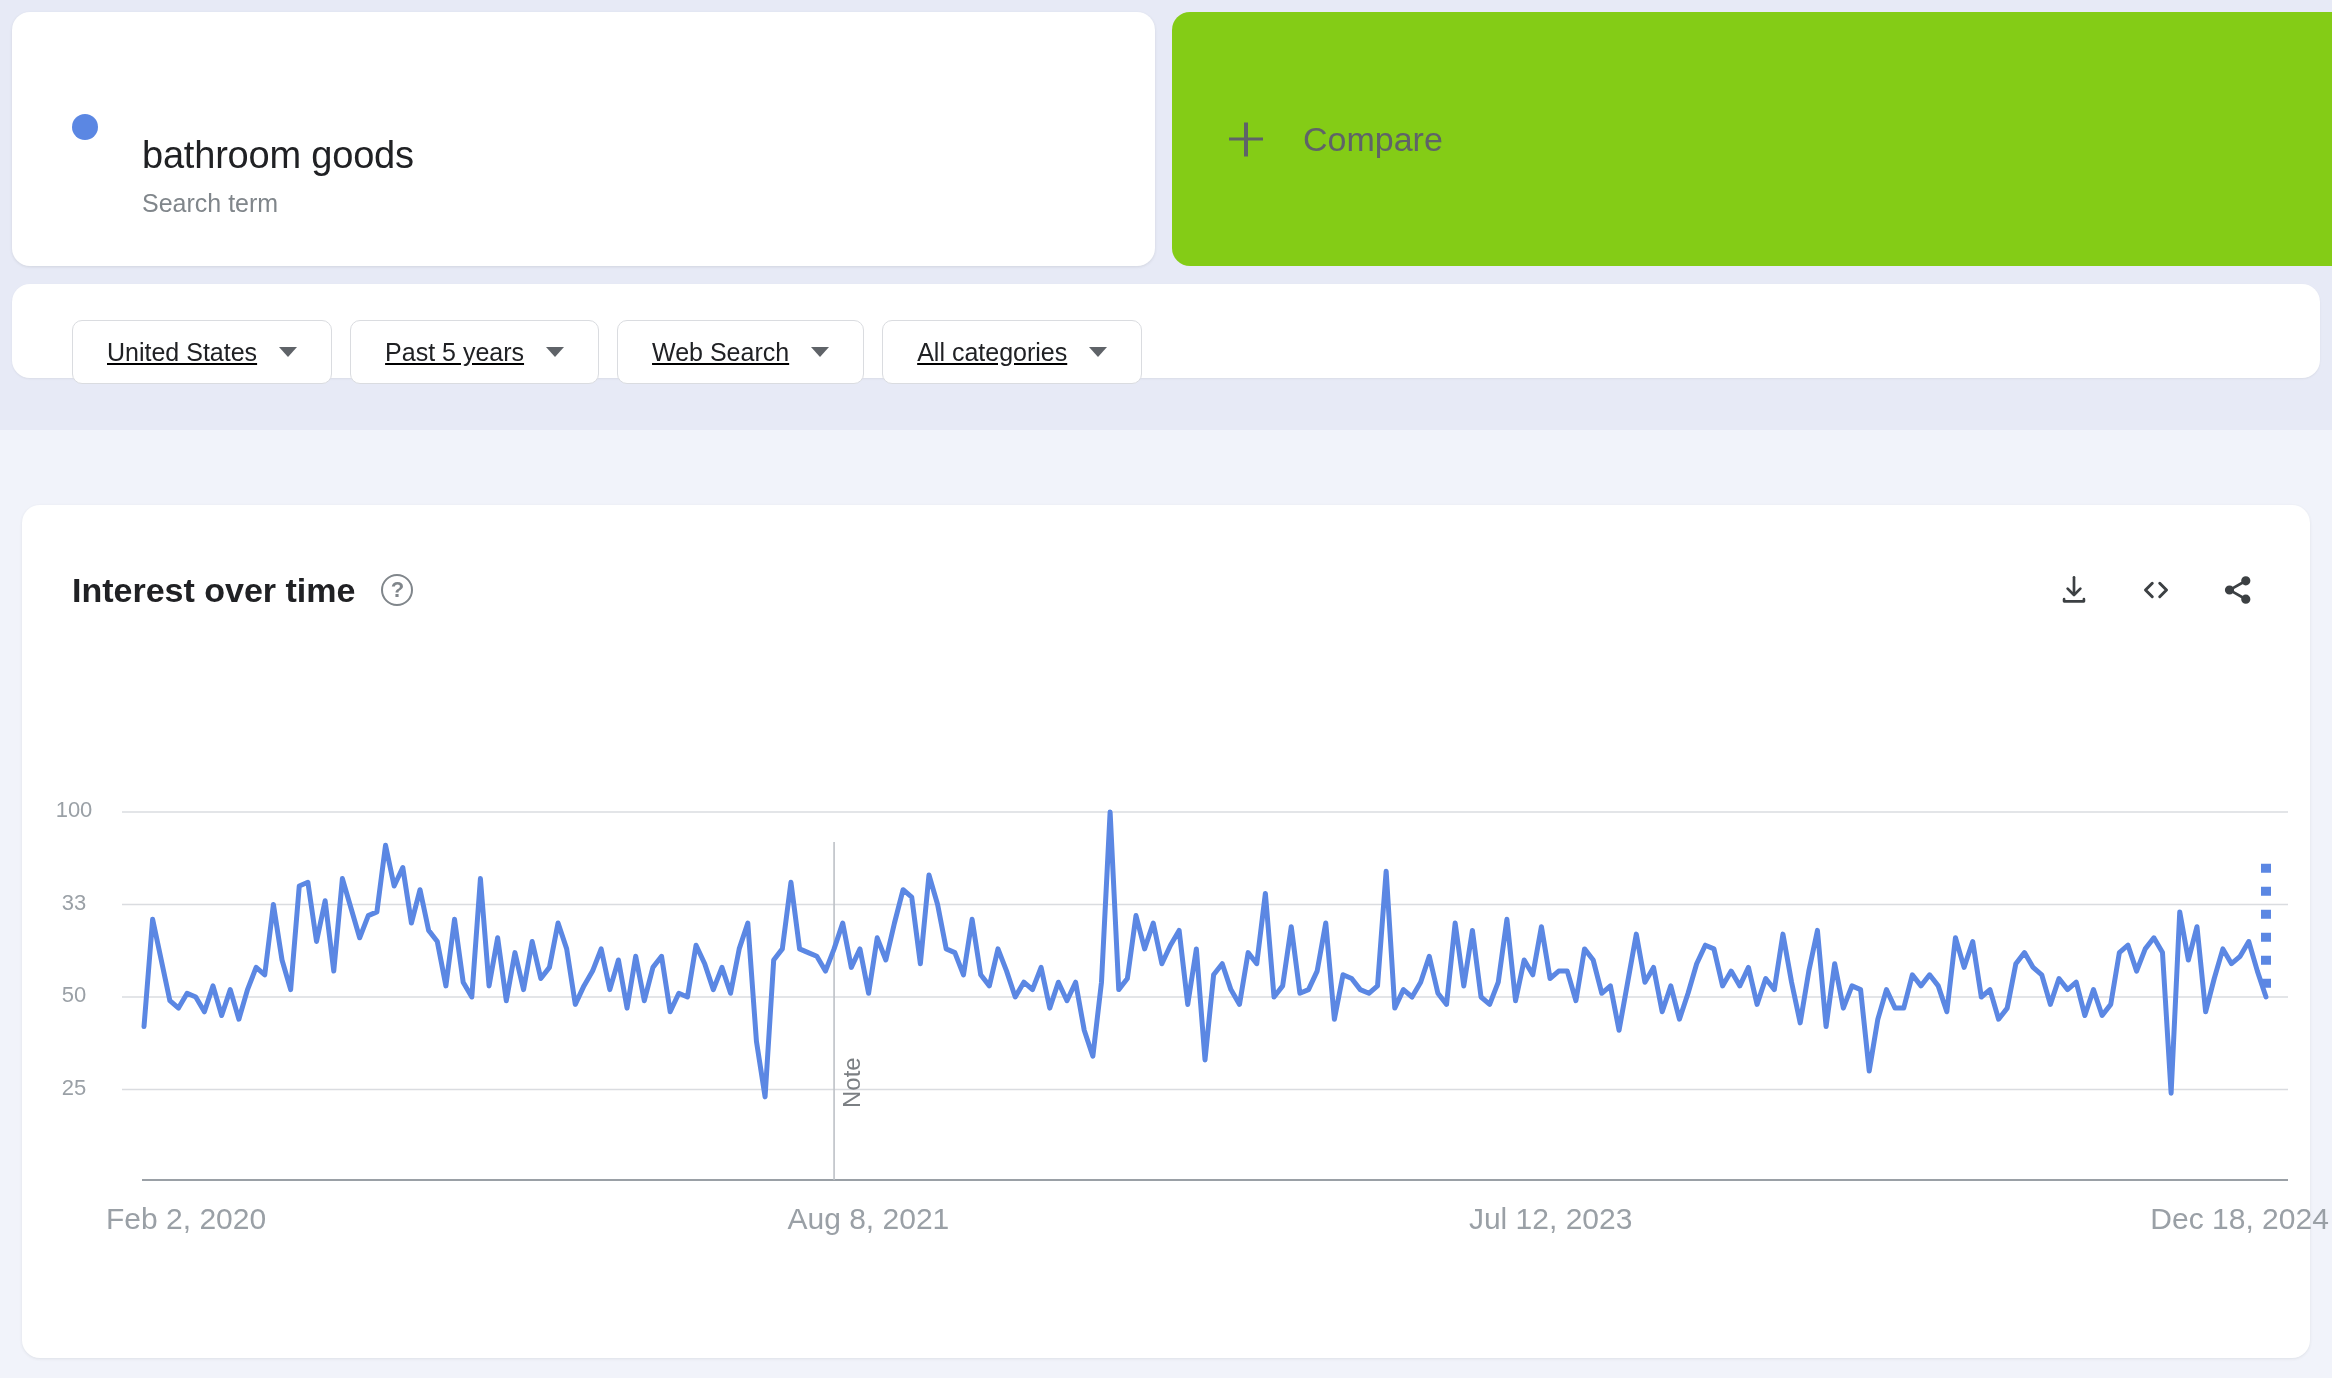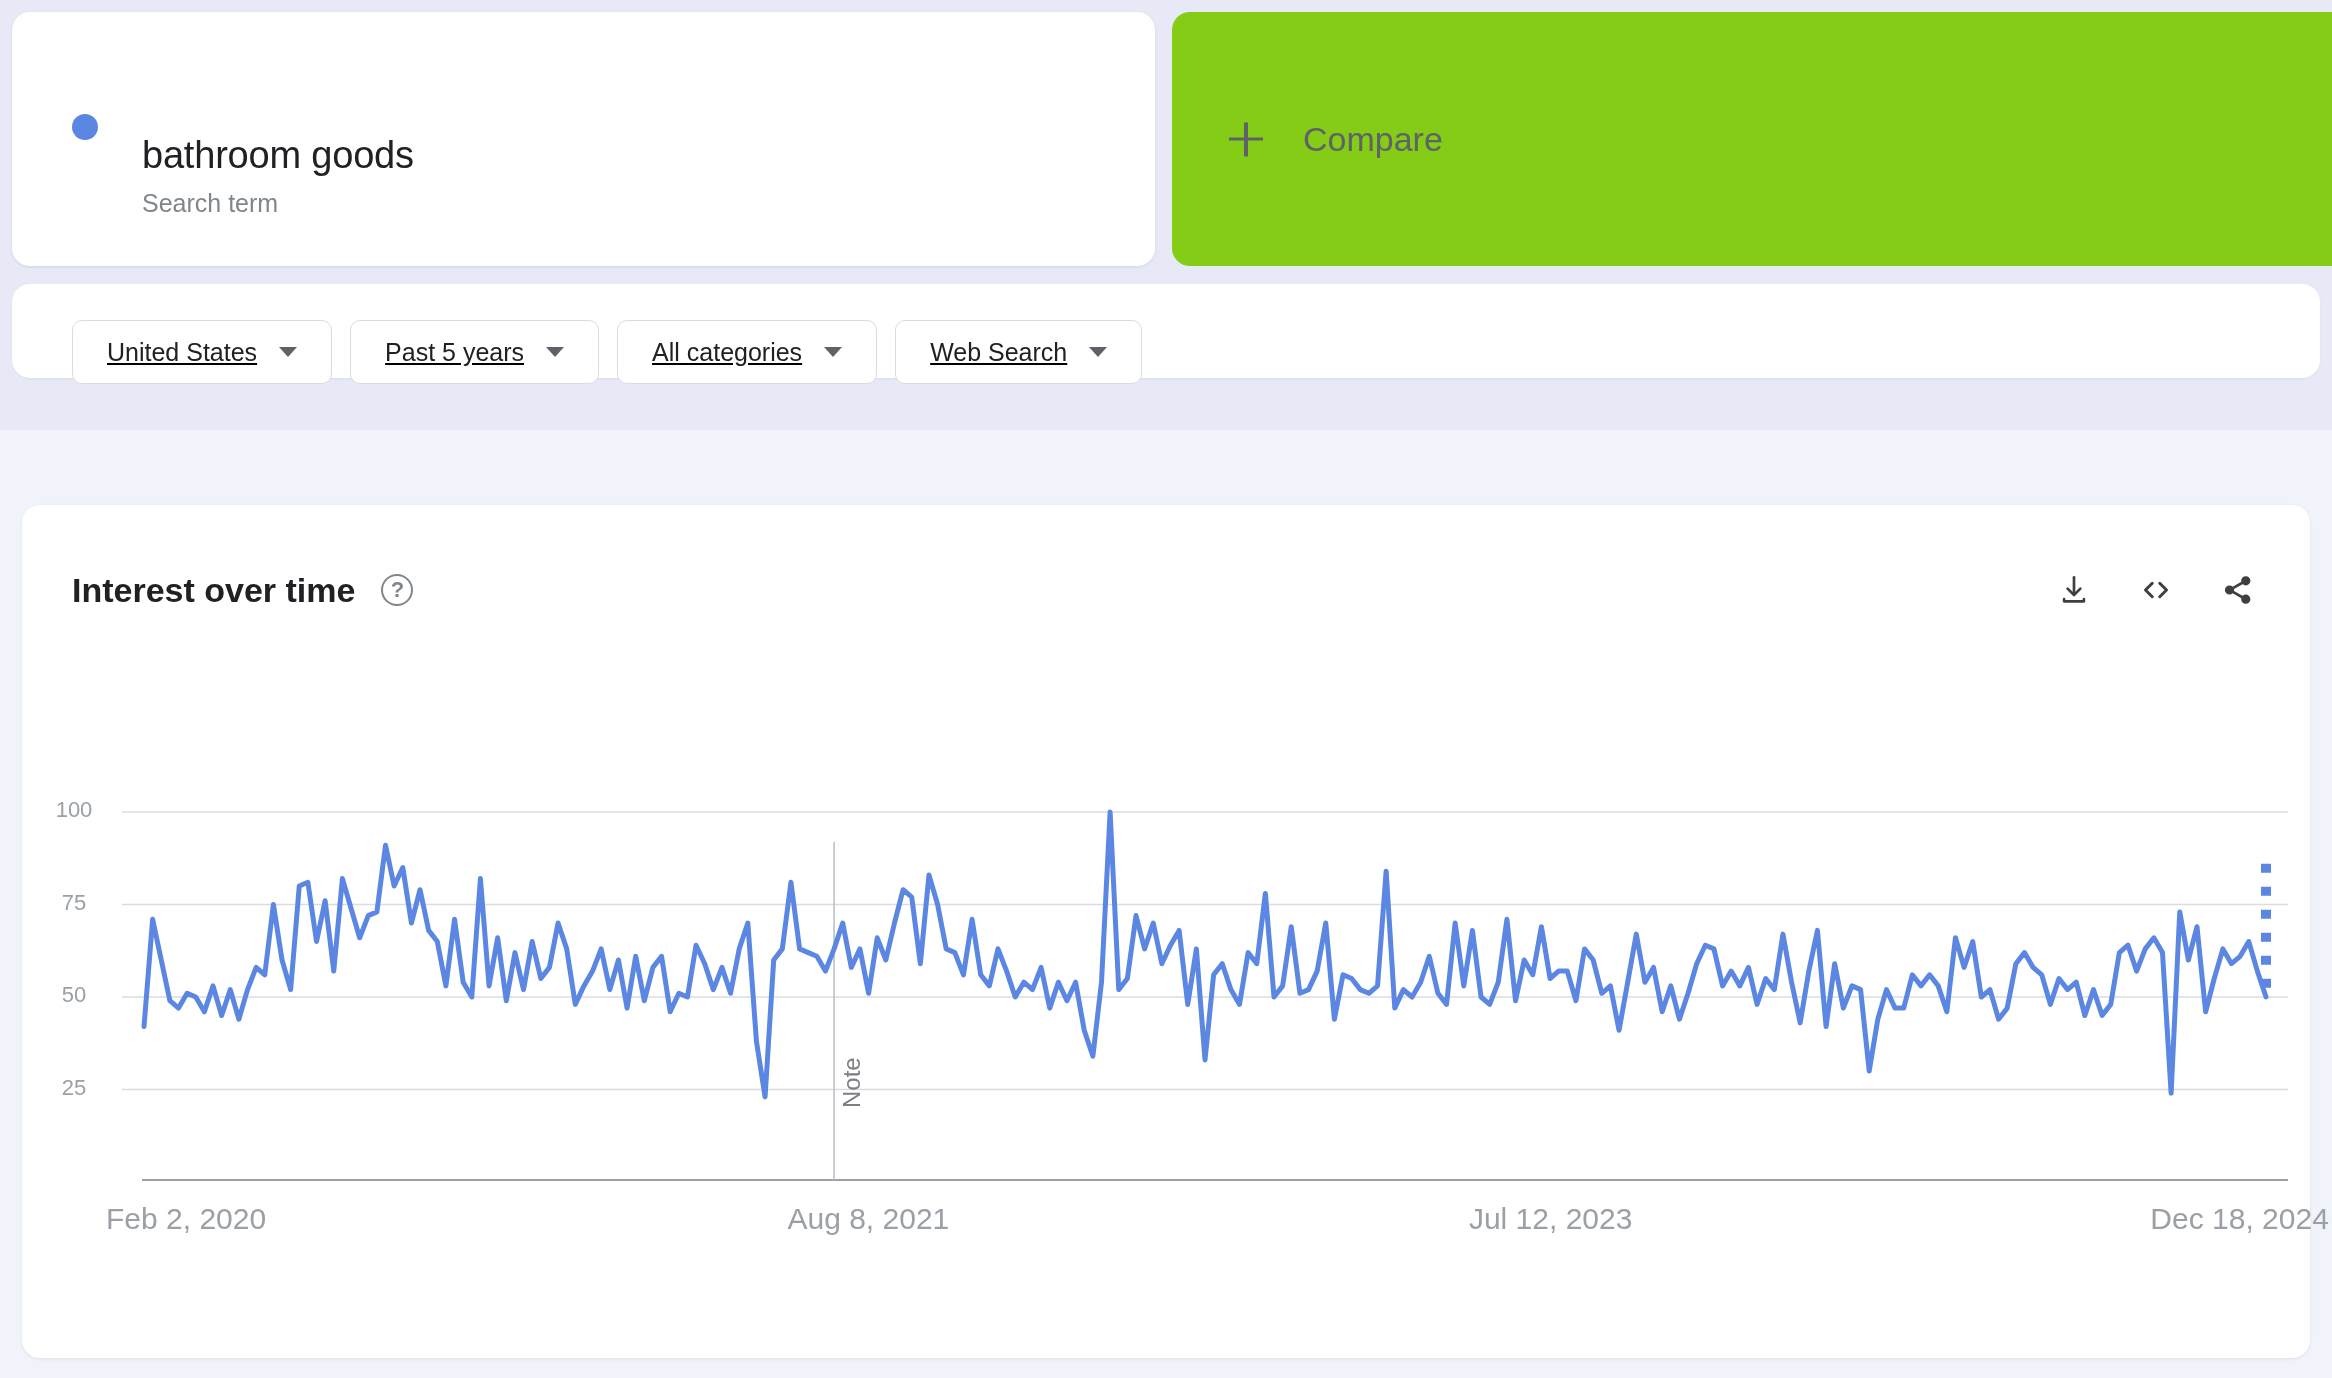--- a/index.html
+++ b/index.html
@@ -287,25 +287,25 @@
   <div class="filters-row">
     <div class="chip">
       <span class="chip-label">United States</span>
       <span class="caret"></span>
     </div>
     <div class="chip">
       <span class="chip-label">Past 5 years</span>
       <span class="caret"></span>
     </div>
     <div class="chip">
+      <span class="chip-label">Web Search</span>
+      <span class="caret"></span>
+    </div>
+    <div class="chip">
       <span class="chip-label">All categories</span>
-      <span class="caret"></span>
-    </div>
-    <div class="chip">
-      <span class="chip-label">Web Search</span>
       <span class="caret"></span>
     </div>
   </div>
 </div>
 
 <div class="chart-card">
 
   <div class="chart-header">
     <div class="chart-title-wrap">
       <span class="chart-title">Interest over time</span>
@@ -344,21 +344,21 @@
         <line x1="100" x2="2266" y1="399.5" y2="399.5" stroke="#dadce0" stroke-width="1.5"></line>
         <line x1="100" x2="2266" y1="307" y2="307" stroke="#dadce0" stroke-width="1.5"></line>
         <line x1="120" x2="2266" y1="675" y2="675" stroke="#9aa0a6" stroke-width="2"></line>
         <line x1="812.0813008130082" x2="812.0813008130082" y1="337" y2="675" stroke="#bdc1c6" stroke-width="1.6"></line>
         <polyline points="122,521.6 130.6260162601626,414.3 139.2520325203252,455 147.8780487804878,495.7 156.5040650406504,503.1 165.130081300813,488.3 173.7560975609756,492 182.3821138211382,506.8 191.0081300813008,480.9 199.6341463414634,510.5 208.260162601626,484.6 216.8861788617886,514.2 225.5121951219512,484.6 234.1382113821138,462.4 242.7642276422764,469.8 251.390243902439,399.5 260.0162601626016,455 268.6422764227642,484.6 277.2682926829268,381 285.8943089430894,377.3 294.520325203252,436.5 303.1463414634146,395.8 311.7723577235772,466.1 320.3983739837398,373.6 329.0243902439024,403.2 337.650406504065,432.8 346.2764227642276,410.6 354.9024390243902,406.9 363.5284552845528,340.3 372.1544715447154,381 380.780487804878,362.5 389.4065040650407,418 398.0325203252033,384.7 406.6585365853659,425.4 415.2845528455285,436.5 423.9105691056911,480.9 432.5365853658537,414.3 441.1626016260163,477.2 449.7886178861789,492 458.4146341463415,373.6 467.0406504065041,480.9 475.6666666666667,432.8 484.2926829268293,495.7 492.9186991869919,447.6 501.5447154471545,484.6 510.1707317073171,436.5 518.7967479674796,473.5 527.4227642276423,462.4 536.0487804878048,418 544.6747967479675,443.9 553.30081300813,499.4 561.9268292682927,480.9 570.5528455284552,466.1 579.178861788618,443.9 587.8048780487804,484.6 596.4308943089432,455 605.0569105691056,503.1 613.6829268292684,451.3 622.3089430894308,495.7 630.9349593495936,462.4 639.560975609756,451.3 648.1869918699186,506.8 656.8130081300814,488.3 665.439024390244,492 674.0650406504066,440.2 682.6910569105692,458.7 691.3170731707318,484.6 699.9430894308944,462.4 708.569105691057,488.3 717.1951219512196,443.9 725.8211382113822,418 734.4471544715448,536.4 743.0731707317074,591.9 751.69918699187,455 760.3252032520326,443.9 768.9512195121952,377.3 777.5772357723578,443.9 786.2032520325204,447.6 794.829268292683,451.3 803.4552845528456,466.1 812.0813008130082,443.9 820.7073170731708,418 829.3333333333334,462.4 837.959349593496,443.9 846.5853658536586,488.3 855.2113821138212,432.8 863.8373983739838,455 872.4634146341464,418 881.089430894309,384.7 889.7154471544716,392.1 898.3414634146342,458.7 906.9674796747968,369.9 915.5934959349594,399.5 924.219512195122,443.9 932.8455284552846,447.6 941.4715447154472,469.8 950.0975609756098,414.3 958.7235772357724,469.8 967.349593495935,480.9 975.9756097560976,443.9 984.6016260162602,466.1 993.2276422764228,492 1001.8536585365854,477.2 1010.479674796748,484.6 1019.1056910569106,462.4 1027.7317073170732,503.1 1036.357723577236,477.2 1044.9837398373984,495.7 1053.6097560975609,477.2 1062.2357723577236,525.3 1070.8617886178863,551.2 1079.4878048780488,477.2 1088.1138211382113,307 1096.739837398374,484.6 1105.3658536585367,473.5 1113.9918699186992,410.6 1122.6178861788617,443.9 1131.2439024390244,418 1139.869918699187,458.7 1148.4959349593496,440.2 1157.121951219512,425.4 1165.7479674796748,499.4 1174.3739837398373,443.9 1183,554.9 1191.6260162601627,469.8 1200.2520325203252,458.7 1208.878048780488,484.6 1217.5040650406504,499.4 1226.1300813008131,447.6 1234.7560975609756,458.7 1243.3821138211383,388.4 1252.0081300813008,492 1260.6341463414635,480.9 1269.260162601626,421.7 1277.8861788617887,488.3 1286.5121951219512,484.6 1295.138211382114,466.1 1303.7642276422764,418 1312.3902439024391,514.2 1321.0162601626016,469.8 1329.6422764227643,473.5 1338.2682926829268,484.6 1346.8943089430895,488.3 1355.520325203252,480.9 1364.1463414634147,366.2 1372.7723577235772,503.1 1381.39837398374,484.6 1390.0243902439024,492 1398.6504065040651,477.2 1407.2764227642276,451.3 1415.9024390243903,488.3 1424.5284552845528,499.4 1433.1544715447155,418 1441.780487804878,480.9 1450.4065040650407,425.4 1459.0325203252032,492 1467.658536585366,499.4 1476.2845528455284,477.2 1484.9105691056911,414.3 1493.5365853658536,495.7 1502.1626016260163,455 1510.7886178861788,469.8 1519.4146341463415,421.7 1528.040650406504,473.5 1536.6666666666667,466.1 1545.2926829268292,466.1 1553.918699186992,495.7 1562.5447154471544,443.9 1571.1707317073171,455 1579.7967479674796,488.3 1588.4227642276423,480.9 1597.0487804878048,525.3 1605.6747967479675,477.2 1614.30081300813,429.1 1622.9268292682927,477.2 1631.5528455284552,462.4 1640.178861788618,506.8 1648.8048780487804,480.9 1657.4308943089432,514.2 1666.0569105691056,488.3 1674.6829268292684,458.7 1683.3089430894308,440.2 1691.9349593495936,443.9 1700.560975609756,480.9 1709.1869918699188,466.1 1717.8130081300812,480.9 1726.439024390244,462.4 1735.0650406504064,499.4 1743.6910569105692,473.5 1752.3170731707316,484.6 1760.9430894308944,429.1 1769.5691056910568,477.2 1778.1951219512196,517.9 1786.821138211382,466.1 1795.4471544715448,425.4 1804.0731707317073,521.6 1812.69918699187,458.7 1821.3252032520325,503.1 1829.9512195121952,480.9 1838.5772357723577,484.6 1847.2032520325204,566 1855.8292682926829,514.2 1864.4552845528456,484.6 1873.081300813008,503.1 1881.7073170731708,503.1 1890.3333333333333,469.8 1898.959349593496,480.9 1907.5853658536585,469.8 1916.2113821138212,480.9 1924.8373983739837,506.8 1933.4634146341464,432.8 1942.0894308943089,462.4 1950.7154471544716,436.5 1959.341463414634,492 1967.9674796747968,484.6 1976.5934959349593,514.2 1985.219512195122,503.1 1993.8455284552845,458.7 2002.4715447154472,447.6 2011.0975609756097,462.4 2019.7235772357724,469.8 2028.3495934959349,499.4 2036.9756097560976,473.5 2045.60162601626,484.6 2054.2276422764226,477.2 2062.8536585365855,510.5 2071.479674796748,484.6 2080.1056910569105,510.5 2088.7317073170734,499.4 2097.3577235772354,447.6 2105.9837398373984,440.2 2114.609756097561,466.1 2123.2357723577234,443.9 2131.8617886178863,432.8 2140.487804878049,447.6 2149.1138211382113,588.2 2157.739837398374,406.9 2166.3658536585363,455 2174.991869918699,421.7 2183.6178861788617,506.8 2192.243902439024,473.5 2200.869918699187,443.9 2209.4959349593496,458.7 2218.121951219512,451.3 2226.7479674796746,436.5 2235.3739837398375,466.1 2244,492" fill="none" stroke="#5b87e3" stroke-width="5" stroke-linejoin="round" stroke-linecap="round"></polyline>
         <line x1="2244" x2="2244" y1="358.8" y2="492" stroke="#5b87e3" stroke-width="10" stroke-dasharray="9 14" stroke-linecap="butt"></line>
       </svg>
     <div id="axis-labels">
         <div class="ytick" style="left: 22px; top: 569.5px;">25</div>
         <div class="ytick" style="left: 22px; top: 477px;">50</div>
-        <div class="ytick" style="left: 22px; top: 384.5px;">75</div>
+        <div class="ytick" style="left: 22px; top: 384.5px;">33</div>
         <div class="ytick" style="left: 22px; top: 292px;">100</div>
         <div class="xtick" style="left: 84px; top: 697px;">Feb 2, 2020</div>
         <div class="xtick" style="left: 765.455px; top: 697px;">Aug 8, 2021</div>
         <div class="xtick" style="left: 1446.91px; top: 697px;">Jul 12, 2023</div>
         <div class="xtick" style="left: 2128.37px; top: 697px;">Dec 18, 2024</div>
         <div class="note-label" style="left: 816.081px; top: 602.5px;">Note</div>
       </div>
   </div>
 
 </div>

